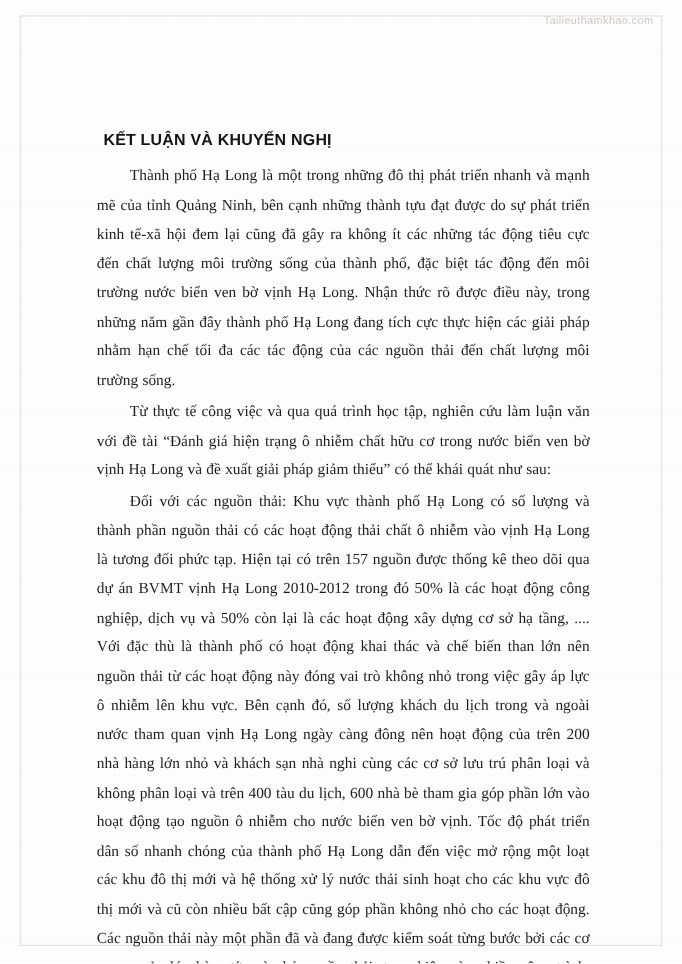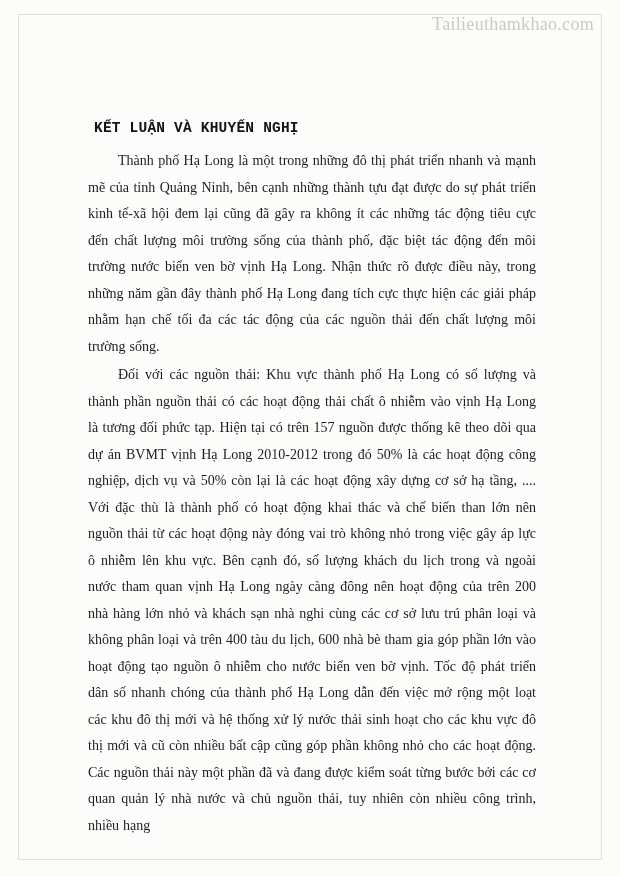--- a/index.html
+++ b/index.html
@@ -33,36 +33,36 @@
     height: 846px;
     border: 1px solid #e2e0dc;
     box-sizing: border-box;
     pointer-events: none;
   }
 
   .watermark {
     position: absolute;
     right: 26px;
     top: 14px;
-    font-family: Liberation Serif, serif;
-    font-size: 18px;
+    font-family: Liberation Sans, sans-serif;
+    font-size: 10px;
     letter-spacing: 0.3px;
     color: #cfc9c2;
     white-space: nowrap;
   }
 
   .content {
     position: absolute;
     left: 88px;
     top: 120px;
     width: 448px;
   }
 
   .doc-title {
-    font-family: Liberation Mono, monospace;
+    font-family: Liberation Sans, sans-serif;
     font-weight: bold;
     font-size: 14.5px;
     letter-spacing: 0.2px;
     color: #141414;
     margin: 0 0 12px 0;
     padding-left: 6px;
   }
 
   p.para {
     margin: 0 0 2px 0;
@@ -102,18 +102,19 @@
 
 <div class="page">
   <div class="page-frame"></div>
 
   <div class="watermark">Tailieuthamkhao.com</div>
 
   <div class="content">
     <h1 class="doc-title">KẾT LUẬN VÀ KHUYẾN NGHỊ</h1>
 
     <p class="para">Thành phố Hạ Long là một trong những đô thị phát triển nhanh và mạnh mẽ của tỉnh Quảng Ninh, bên cạnh những thành tựu đạt được do sự phát triển kinh tế-xã hội đem lại cũng đã gây ra không ít các những tác động tiêu cực đến chất lượng môi trường sống của thành phố, đặc biệt tác động đến môi trường nước biển ven bờ vịnh Hạ Long. Nhận thức rõ được điều này, trong những năm gần đây thành phố Hạ Long đang tích cực thực hiện các giải pháp nhằm hạn chế tối đa các tác động của các nguồn thải đến chất lượng môi trường sống.</p>
+    <p class="para">Từ thực tế công việc và qua quá trình học tập, nghiên cứu làm luận văn với đề tài “Đánh giá hiện trạng ô nhiễm chất hữu cơ trong nước biển ven bờ vịnh Hạ Long và đề xuất giải pháp giảm thiểu” có thể khái quát như sau:</p>
     <p class="para">Đối với các nguồn thải: Khu vực thành phố Hạ Long có số lượng và thành phần nguồn thải có các hoạt động thải chất ô nhiễm vào vịnh Hạ Long là tương đối phức tạp. Hiện tại có trên 157 nguồn được thống kê theo dõi qua dự án BVMT vịnh Hạ Long 2010-2012 trong đó 50% là các hoạt động công nghiệp, dịch vụ và 50% còn lại là các hoạt động xây dựng cơ sở hạ tầng, .... Với đặc thù là thành phố có hoạt động khai thác và chế biến than lớn nên nguồn thải từ các hoạt động này đóng vai trò không nhỏ trong việc gây áp lực ô nhiễm lên khu vực.  Bên cạnh đó, số lượng khách du lịch trong và ngoài nước tham quan vịnh Hạ Long ngày càng đông nên hoạt động của trên 200 nhà hàng lớn nhỏ và khách sạn nhà nghi cùng các cơ sở lưu trú phân loại và không phân loại và trên 400 tàu du lịch, 600 nhà bè tham gia góp phần lớn vào hoạt động tạo nguồn ô nhiễm cho nước biển ven bờ vịnh. Tốc độ phát triển dân số nhanh chóng của thành phố Hạ Long dẫn đến việc mở rộng một loạt các khu đô thị mới và hệ thống xử lý nước thải sinh hoạt cho các khu vực đô thị  mới và cũ còn nhiều bất cập cũng góp phần không nhỏ cho các hoạt động. Các nguồn thải này một phần đã và đang được kiểm soát từng bước bởi các cơ quan quản lý nhà nước và chủ nguồn thải, tuy nhiên còn nhiều công trình, nhiều hạng</p>
   </div>
 
 
   <div class="grain"></div>
 </div>
 
 </body></html>

